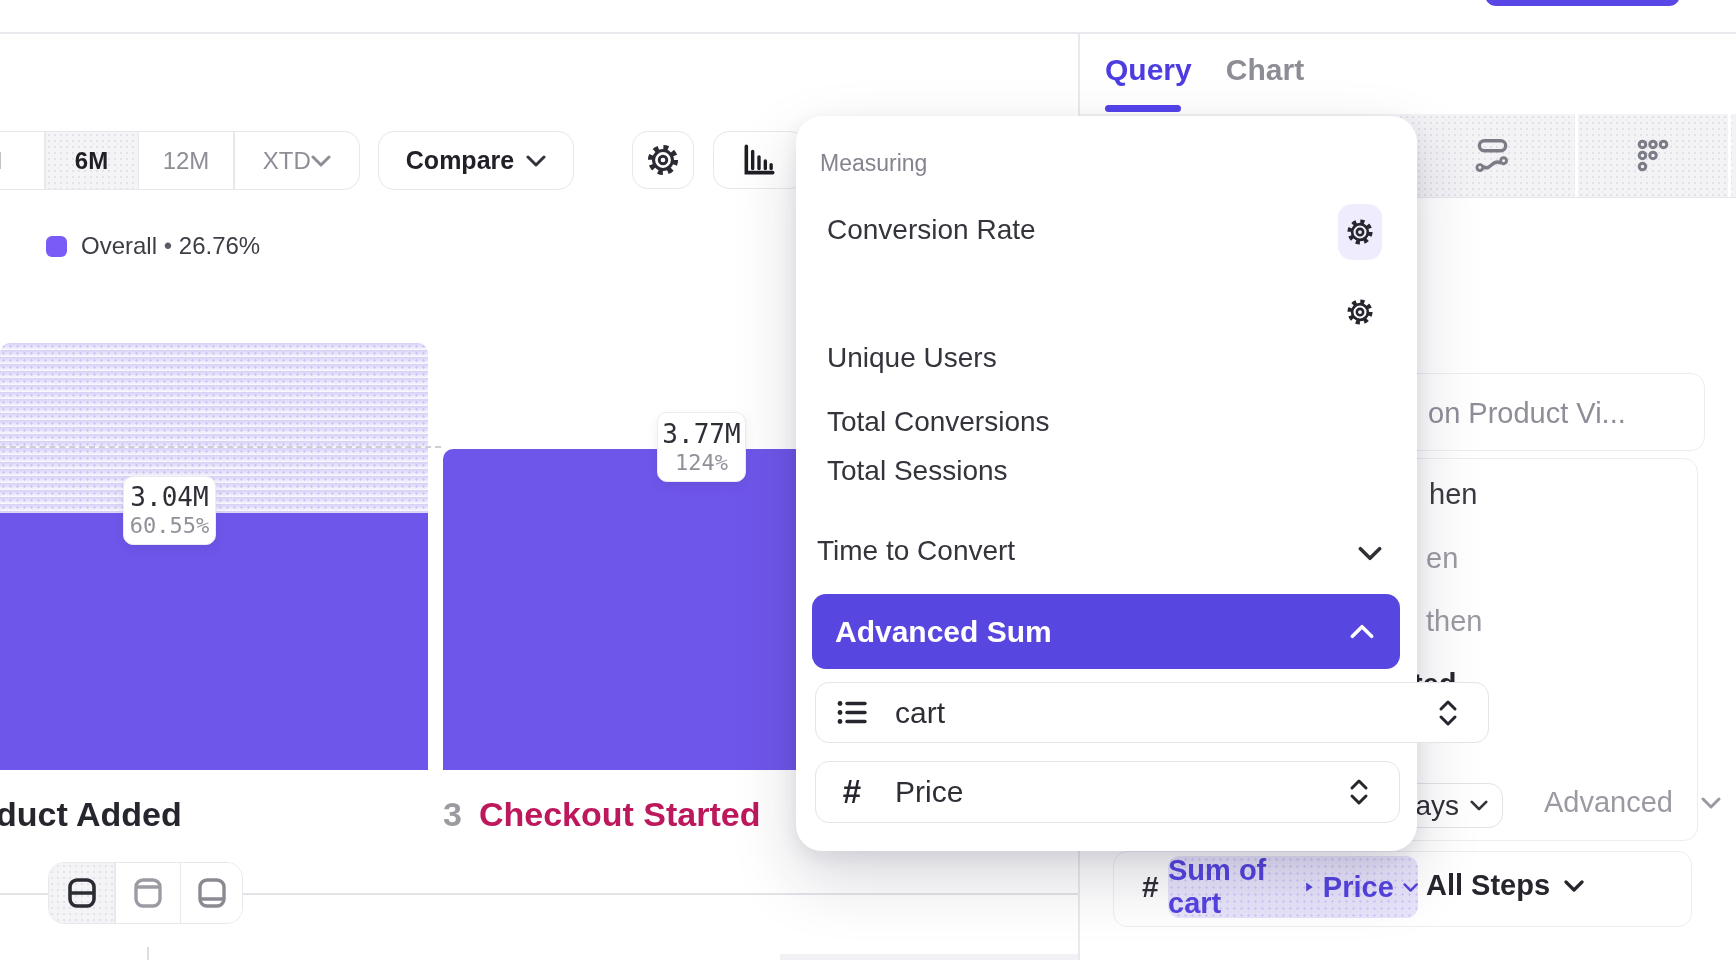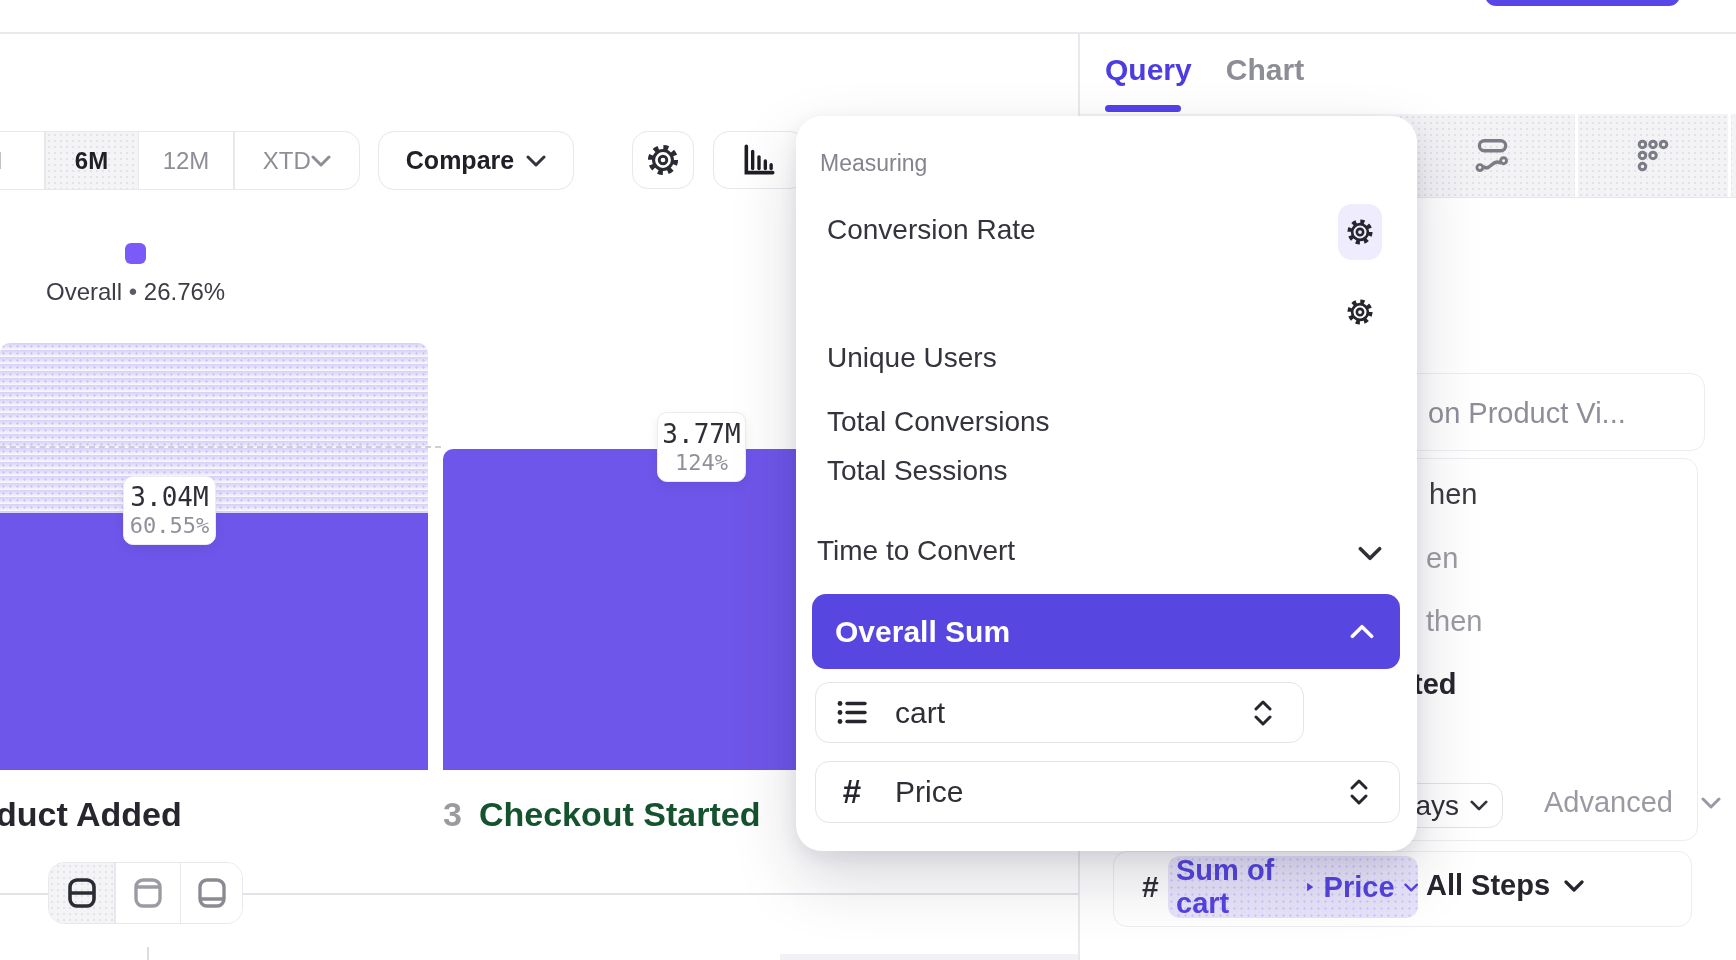--- a/index.html
+++ b/index.html
@@ -1,21 +1,21 @@
 <!DOCTYPE html>
 <html><head>
 <meta charset="utf-8">
 <style>
   html,body{margin:0;padding:0;background:#fff;}
   #screen{position:relative;width:1736px;height:960px;overflow:hidden;background:#ffffff;
     font-family:"Liberation Sans", sans-serif;color:#2c2c33;}
   .abs{position:absolute;box-sizing:border-box;}
   .flexc{display:flex;align-items:center;}
   .dots-bg{background-image:radial-gradient(rgba(70,70,110,.10) 1.1px, transparent 1.35px);background-size:6px 6px;}
-  .pdots-bg{background-image:radial-gradient(rgba(96,74,226,.16) 1.1px, transparent 1.4px);background-size:7px 7px;padding-left:8px;}
+  .pdots-bg{background-image:radial-gradient(rgba(96,74,226,.16) 1.1px, transparent 1.4px);background-size:7px 7px;}
   .card{border:1.5px solid #ededf1;border-radius:14px;background:#fff;}
   .btn{border:1.5px solid #e7e7ec;border-radius:16px;background:#fff;cursor:pointer;}
   .seg-divider{width:1.5px;background:#e8e8ec;height:100%;}
   .mono{font-family:"DejaVu Sans Mono", monospace;}
   .tooltip{background:#fff;border:1.5px solid #ececf0;border-radius:10px;
     box-shadow:0 4px 12px rgba(20,20,40,.07);display:flex;flex-direction:column;
     align-items:center;justify-content:center;z-index:6;}
   .menu-item{font-size:28px;color:#34343c;font-weight:500;}
   svg{display:block;}
 </style>
@@ -66,21 +66,21 @@
   <div class="abs btn flexc" style="left:713px;top:131px;width:93px;height:58px;justify-content:flex-start;padding-left:26px;">
     <svg width="38" height="38" viewBox="0 0 36 36">
       <path d="M6 5 V30 H31" fill="none" stroke="#1e1e24" stroke-width="3.4" stroke-linecap="round"></path>
       <line x1="12" y1="26" x2="12" y2="10" stroke="#1e1e24" stroke-width="3.2" stroke-linecap="round"></line>
       <line x1="18" y1="26" x2="18" y2="15" stroke="#1e1e24" stroke-width="3.2" stroke-linecap="round"></line>
       <line x1="24" y1="26" x2="24" y2="19" stroke="#1e1e24" stroke-width="3.2" stroke-linecap="round"></line>
       <line x1="29.5" y1="26" x2="29.5" y2="22.5" stroke="#1e1e24" stroke-width="3.2" stroke-linecap="round"></line>
     </svg>
   </div>
 
-  <div class="abs flexc" style="left:46px;top:243px;gap:14px;flex-direction:column;">
+  <div class="abs flexc" style="left:46px;top:232px;gap:14px;">
     <span style="width:21px;height:21px;border-radius:6px;background:#7b5bf7;display:inline-block;"></span>
     <span style="font-size:24px;color:#3d3d45;font-weight:500;">
       <span>Overall</span>&nbsp;<span style="color:#5c5c66;">•</span>&nbsp;<span>26.76%</span>
     </span>
   </div>
 
   <div class="abs pdots-bg" style="left:0;top:343px;width:428px;height:170px;border-radius:10px 10px 0 0;
               background-color:transparent;
               background-image:radial-gradient(rgba(96,74,226,.18) 1.1px, transparent 1.4px),
                                linear-gradient(180deg,#d7d0f6 0%,#e9e5fa 55%,#f7f5fd 90%,#fbfafe 100%);"></div>
@@ -93,21 +93,21 @@
     <span class="mono" style="font-size:22px;color:#90909a;line-height:27px;">60.55%</span>
   </div>
   <div class="abs tooltip" style="left:657px;top:412px;width:89px;height:70px;">
     <span class="mono" style="font-size:26px;color:#2e2e36;line-height:30px;">3.77M</span>
     <span class="mono" style="font-size:22px;color:#90909a;line-height:27px;">124%</span>
   </div>
 
   <div class="abs" style="left:-4px;top:795px;font-size:34px;font-weight:600;color:#26262e;white-space:nowrap;">duct Added</div>
   <div class="abs flexc" style="left:443px;top:795px;gap:17px;white-space:nowrap;">
     <span style="font-size:34px;font-weight:600;color:#9a9aa0;">3</span>
-    <span style="font-size:34px;font-weight:600;color:#14532d;">Checkout Started</span>
+    <span style="font-size:34px;font-weight:600;color:#be185d;">Checkout Started</span>
   </div>
 
   <div class="abs" style="left:0;top:893px;width:1078px;height:1.5px;background:#e3e3e8;"></div>
   <div class="abs" style="left:780px;top:954px;width:298px;height:6px;background:#f2f2f6;"></div>
   <div class="abs" style="left:147px;top:947px;width:1.5px;height:13px;background:#dcdce2;"></div>
 
   <div class="abs flexc" style="left:48px;top:862px;width:195px;height:62px;border:1.5px solid #e8e8ec;border-radius:16px;background:#fff;overflow:hidden;z-index:3;">
     <div class="flexc dots-bg" style="width:65px;height:100%;justify-content:center;background-color:#f4f4f7;">
       <svg width="34" height="34" viewBox="0 0 34 34">
         <rect x="5" y="4" width="24" height="26" rx="7" fill="none" stroke="#2b2b33" stroke-width="3.6"></rect>
@@ -227,27 +227,27 @@
 
     <div class="abs menu-item" style="left:31px;top:258px;margin-top:32px;">Total Conversions</div>
     <div class="abs menu-item" style="left:31px;top:339px;">Total Sessions</div>
 
     <div class="abs menu-item" style="left:21px;top:419px;">Time to Convert</div>
     <svg class="abs" style="left:562px;top:430px;" width="24" height="15" viewBox="0 0 20 12">
       <path d="M2 2 L10 10 L18 2" fill="none" stroke="#2f2f36" stroke-width="3" stroke-linecap="round" stroke-linejoin="round"></path>
       </svg>
 
     <div class="abs flexc" style="left:16px;top:478px;width:588px;height:75px;border-radius:14px;background:#5846e0;padding-left:23px;justify-content:space-between;padding-right:26px;">
-      <span style="font-size:30px;font-weight:600;color:#ffffff;">Overall Sum</span>
+      <span style="font-size:30px;font-weight:600;color:#ffffff;">Advanced Sum</span>
       <svg width="24" height="15" viewBox="0 0 20 12">
         <path d="M2 10 L10 2 L18 10" fill="none" stroke="#ffffff" stroke-width="3" stroke-linecap="round" stroke-linejoin="round"></path>
         </svg>
     </div>
 
-    <div class="abs flexc" style="left:19px;top:566px;width:489px;height:61px;border:1.5px solid #e4e4e9;border-radius:14px;background:#fff;padding:0 30px 0 20px;">
+    <div class="abs flexc" style="left:19px;top:566px;width:674px;height:61px;border:1.5px solid #e4e4e9;border-radius:14px;background:#fff;padding:0 30px 0 20px;">
       <svg width="32" height="29" viewBox="0 0 32 29">
         <circle cx="4" cy="5.5" r="2.4" fill="#26262e"></circle>
         <circle cx="4" cy="14.5" r="2.4" fill="#26262e"></circle>
         <circle cx="4" cy="23.5" r="2.4" fill="#26262e"></circle>
         <line x1="11" y1="5.5" x2="29" y2="5.5" stroke="#26262e" stroke-width="3.4" stroke-linecap="round"></line>
         <line x1="11" y1="14.5" x2="29" y2="14.5" stroke="#26262e" stroke-width="3.4" stroke-linecap="round"></line>
         <line x1="11" y1="23.5" x2="29" y2="23.5" stroke="#26262e" stroke-width="3.4" stroke-linecap="round"></line>
       </svg>
       <span style="font-size:30px;color:#2e2e36;margin-left:27px;">cart</span>
       <span style="flex:1;"></span>

